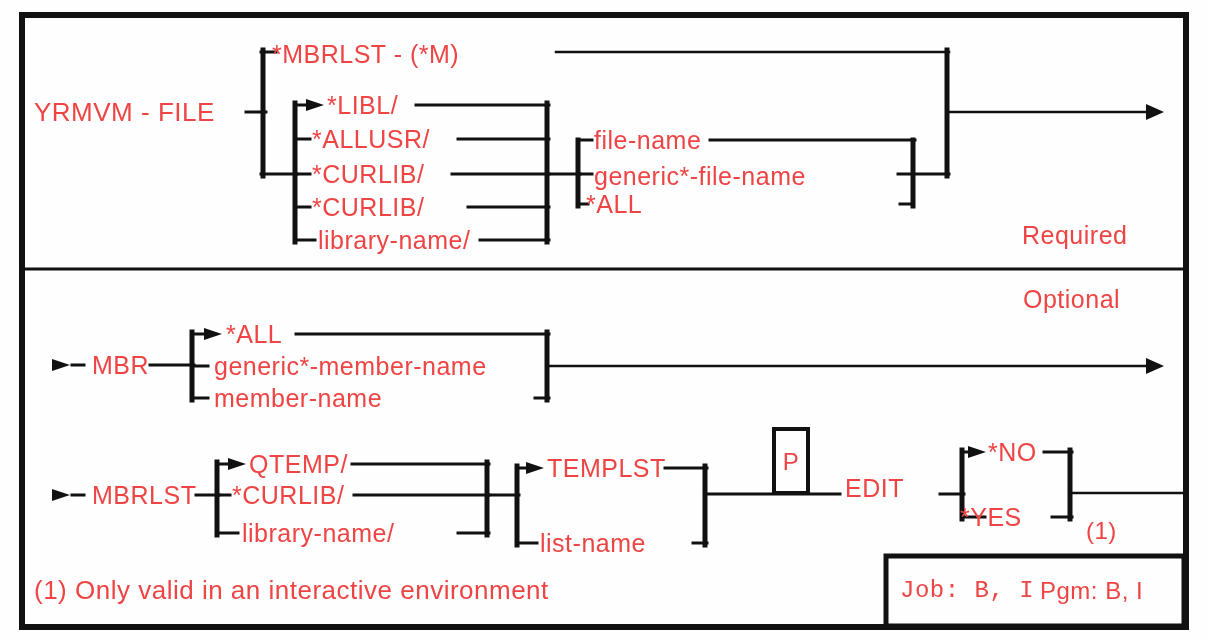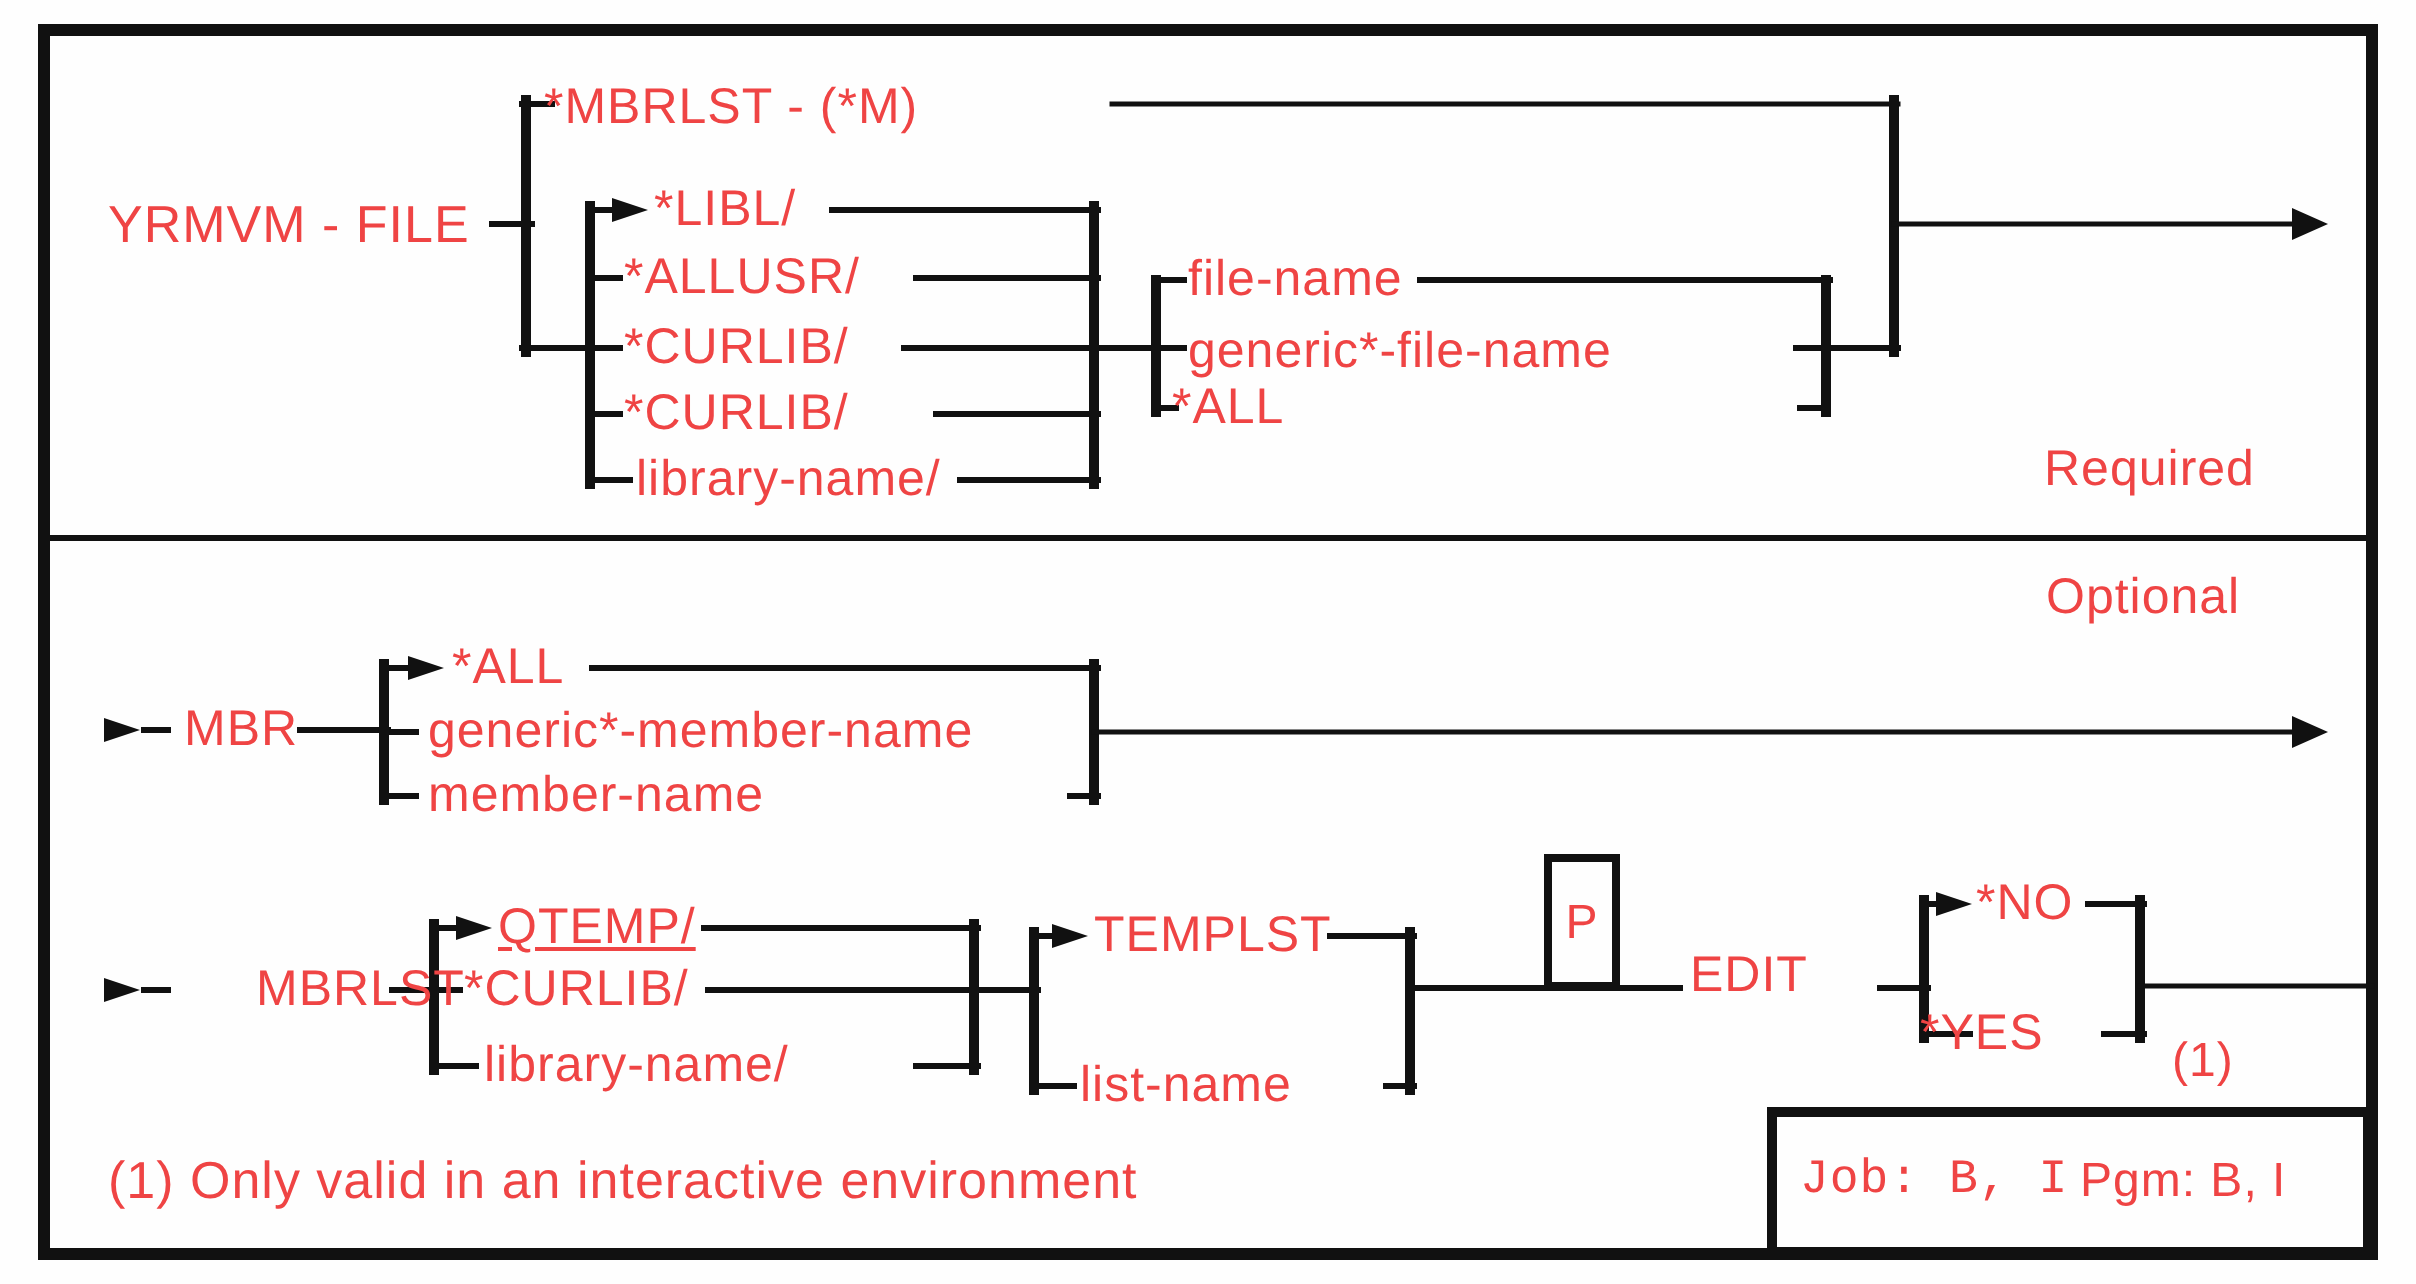--- a/index.html
+++ b/index.html
@@ -13,21 +13,21 @@
   svg.wires{position:absolute;left:0;top:0;width:1208px;height:642px;}
   .lbl{
     position:absolute;
     transform:translateY(-50%);
     white-space:nowrap;
     font-size:25px;
     line-height:1;
     color:#ef4444;
     letter-spacing:0.5px;
   }
-  .lbl.big{font-size:26px;margin-left:20px;}
+  .lbl.big{font-size:26px;}
   .lbl.small{font-size:24px;}
   .lbl.ctr{transform:translate(-50%,-50%);}
 </style>
 </head>
 <body>
 
 <div class="canvas">
 
   <svg class="wires" viewBox="0 0 1208 642" stroke="#111" fill="none" stroke-linecap="square">
 
@@ -164,22 +164,22 @@
   <div class="lbl" style="left:586px;top:204px;">*ALL</div>
 
   <div class="lbl" style="left:1022px;top:235px;">Required</div>
   <div class="lbl" style="left:1023px;top:299px;">Optional</div>
 
   <div class="lbl" style="left:92px;top:365px;">MBR</div>
   <div class="lbl" style="left:226px;top:334px;">*ALL</div>
   <div class="lbl" style="left:214px;top:398px;">member-name</div>
   <div class="lbl" style="left:214px;top:366px;">generic*-member-name</div>
 
-  <div class="lbl" style="left:92px;top:495px;margin-left:36px;">MBRLST</div>
-  <div class="lbl" style="left:249px;top:464px;text-decoration:underline;">QTEMP/</div>
+  <div class="lbl" style="left:92px;top:495px;">MBRLST</div>
+  <div class="lbl" style="left:249px;top:464px;">QTEMP/</div>
   <div class="lbl" style="left:232px;top:495px;">*CURLIB/</div>
   <div class="lbl" style="left:242px;top:533px;">library-name/</div>
 
   <div class="lbl" style="left:547px;top:468px;">TEMPLST</div>
   <div class="lbl" style="left:540px;top:543px;">list-name</div>
 
   <div class="lbl small ctr" style="left:791px;top:462px;">P</div>
 
   <div class="lbl" style="left:845px;top:488px;">EDIT</div>
   <div class="lbl" style="left:988px;top:452px;">*NO</div>

